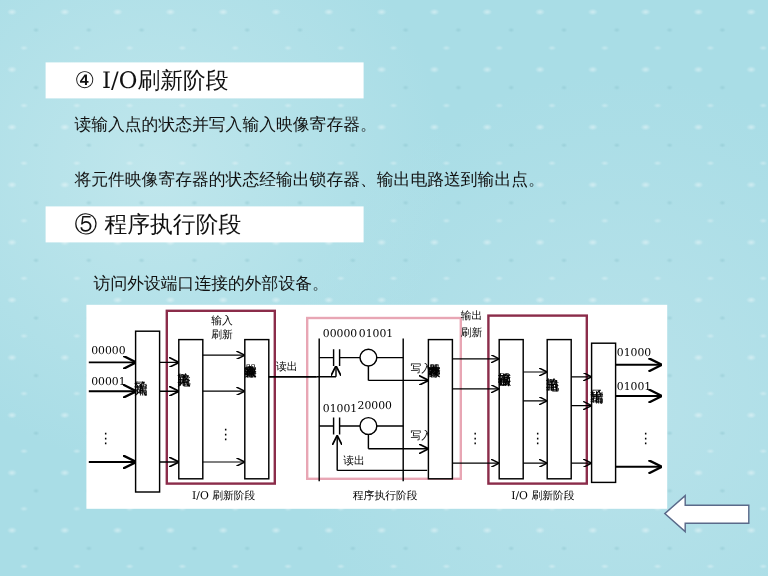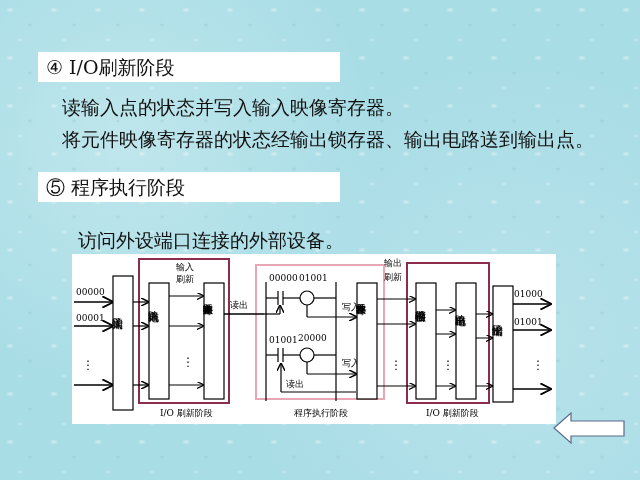--- a/index.html
+++ b/index.html
@@ -10,35 +10,35 @@
                 #a9dde6;
     font-family: "DejaVu Serif", "Liberation Serif", serif;
   }
   .drops { position:absolute; inset:0; pointer-events:none;
     background-image:
       radial-gradient(ellipse 6px 4px at 10px 10px, rgba(255,255,255,0.45), transparent 70%),
       radial-gradient(ellipse 4px 3px at 30px 25px, rgba(120,180,190,0.35), transparent 70%),
       radial-gradient(ellipse 5px 3px at 20px 40px, rgba(255,255,255,0.35), transparent 70%);
     background-size: 44px 48px;
   }
-  .hbox { position:absolute; left:38px; width:302px; height:30px; background:#fff;
-    font-size:19px; color:#111; line-height:30px; padding-left:8px; box-sizing:border-box; }
-  .line { position:absolute; font-size:19px; color:#111; white-space:nowrap; }
+  .hbox { position:absolute; left:38px; width:265px; height:30px; background:#fff;
+    font-size:19px; color:#111; line-height:30px; padding-left:24px; box-sizing:border-box; }
+  .line { position:absolute; font-size:14px; color:#111; white-space:nowrap; }
   #diagram { position:absolute; left:72px; top:254px; width:484px; height:170px; background:#fff; }
   #diagram svg text { font-family:"DejaVu Serif","Liberation Serif",serif; }
   #back-arrow { position:absolute; left:552px; top:411px; cursor:pointer; }
 </style>
 </head>
 <body>
 
 <div class="drops"></div>
 
 <div class="hbox" style="top:52px;">④ I/O刷新阶段</div>
 <div class="line" style="left:62px; top:95px;">读输入点的状态并写入输入映像寄存器。</div>
-<div class="line" style="left:62px; top:127px;">将元件映像寄存器的状态经输出锁存器、输出电路送到输出点。</div>
+<div class="line" style="left:62px; top:141px;">将元件映像寄存器的状态经输出锁存器、输出电路送到输出点。</div>
 
 <div class="hbox" style="top:172px;">⑤ 程序执行阶段</div>
 <div class="line" style="left:78px; top:228px;">访问外设端口连接的外部设备。</div>
 
 <div id="diagram">
 <svg width="484" height="170" viewBox="0 0 484 170" font-size="9">
   <defs>
     <marker id="ah" markerWidth="7" markerHeight="7" refX="6" refY="3.5" orient="auto">
       <path d="M0,0 L7,3.5 L0,7" fill="none" stroke="#000" stroke-width="1.2"></path>
     </marker>

